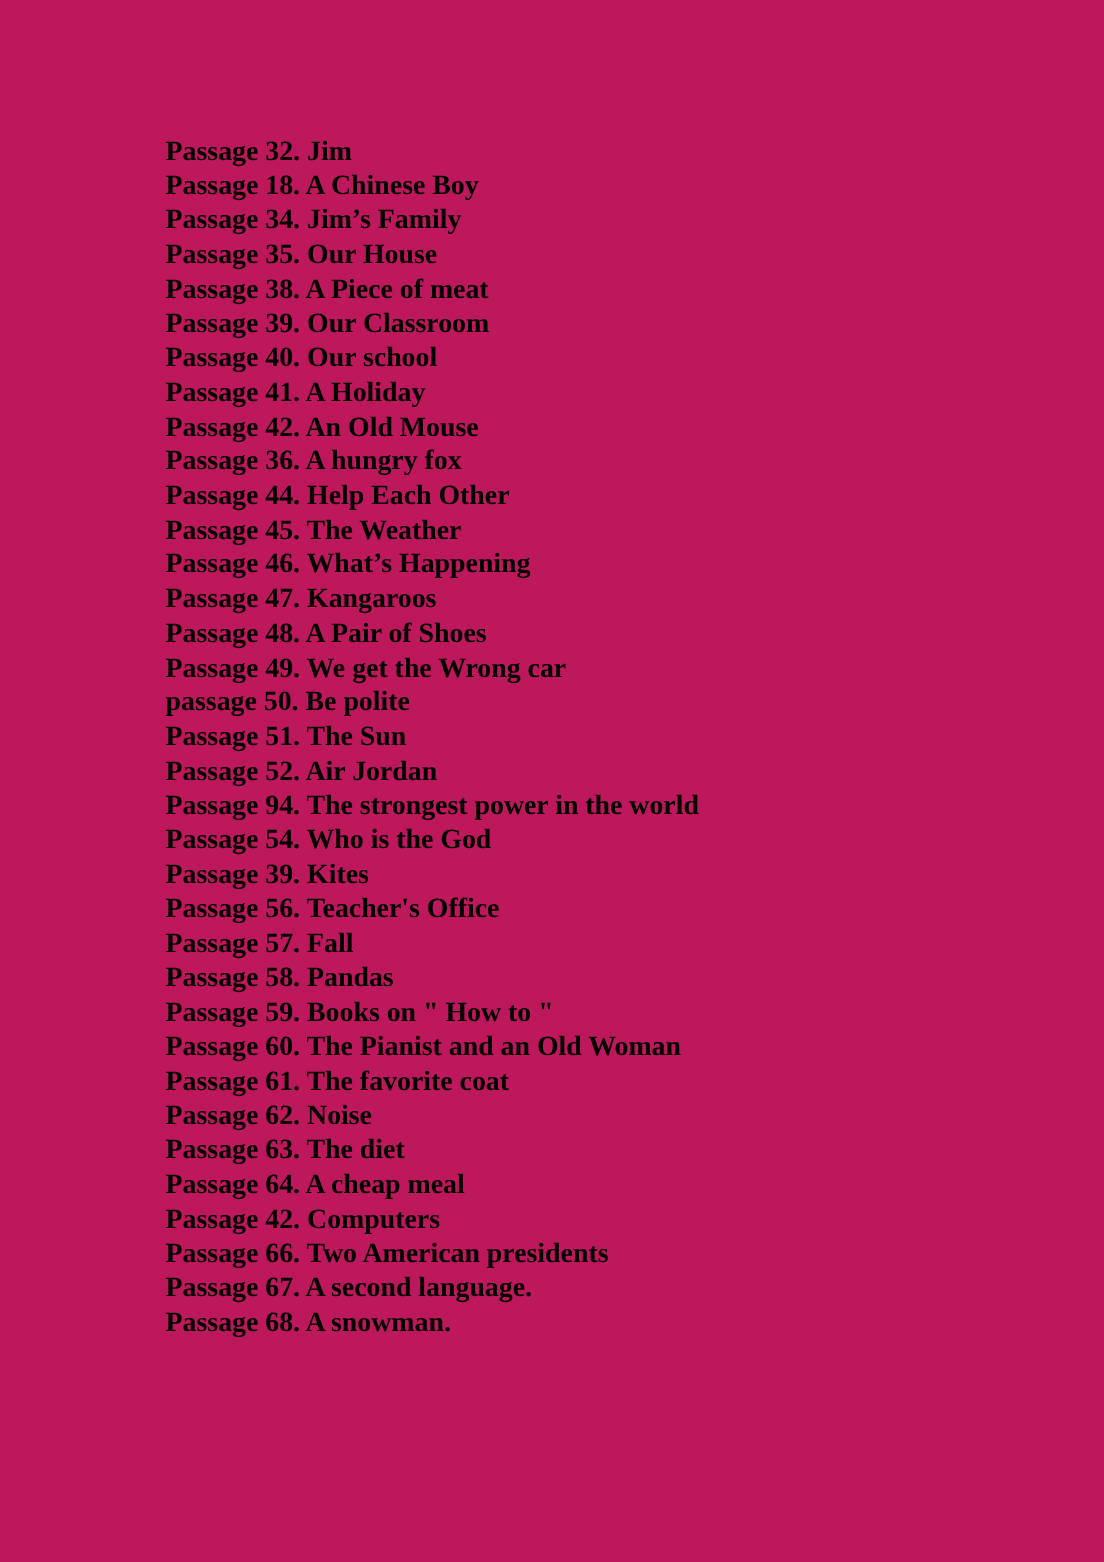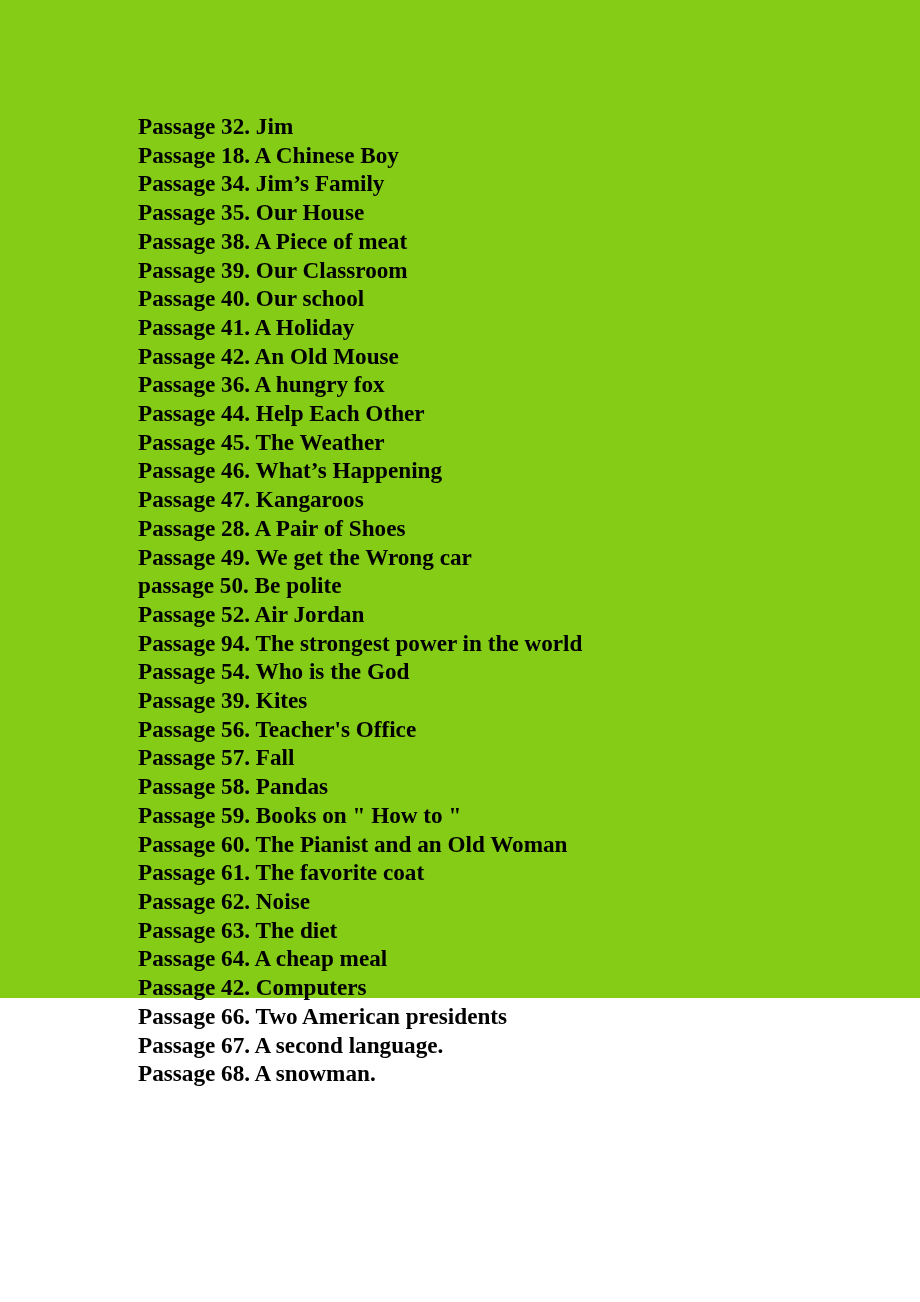--- a/index.html
+++ b/index.html
@@ -15,22 +15,22 @@
     overflow: hidden;
     font-family: "Liberation Serif", "DejaVu Serif", serif;
     color: #000000;
     -webkit-font-smoothing: antialiased;
   }
   .page {
     position: absolute;
     left: 0;
     top: 0;
     width: 920px;
-    height: 998px;
-    background: #84cc16;
+    height: 1302px;
+    background: #be185d;
   }
   .content-block {
     position: absolute;
     left: 138px;
     top: 112px;
     width: 740px;
   }
   .toc-line {
     font-size: 23.2px;
     font-weight: bold;
@@ -54,23 +54,24 @@
       <div class="toc-line">Passage 38. A Piece of meat</div>
       <div class="toc-line">Passage 39. Our Classroom</div>
       <div class="toc-line">Passage 40. Our school</div>
       <div class="toc-line">Passage 41. A Holiday</div>
       <div class="toc-line">Passage 42. An Old Mouse</div>
       <div class="toc-line">Passage 36. A hungry fox</div>
       <div class="toc-line">Passage 44. Help Each Other</div>
       <div class="toc-line">Passage 45. The Weather</div>
       <div class="toc-line">Passage 46. What’s Happening</div>
       <div class="toc-line">Passage 47. Kangaroos</div>
-      <div class="toc-line">Passage 28. A Pair of Shoes</div>
+      <div class="toc-line">Passage 48. A Pair of Shoes</div>
       <div class="toc-line">Passage 49. We get the Wrong car</div>
       <div class="toc-line">passage 50. Be polite</div>
+      <div class="toc-line">Passage 51. The Sun</div>
       <div class="toc-line">Passage 52. Air Jordan</div>
       <div class="toc-line">Passage 94. The strongest power in the world</div>
       <div class="toc-line">Passage 54. Who is the God</div>
       <div class="toc-line">Passage 39. Kites</div>
       <div class="toc-line">Passage 56. Teacher's Office</div>
       <div class="toc-line">Passage 57. Fall</div>
       <div class="toc-line">Passage 58. Pandas</div>
       <div class="toc-line">Passage 59. Books on " How to "</div>
       <div class="toc-line">Passage 60. The Pianist and an Old Woman</div>
       <div class="toc-line">Passage 61. The favorite coat</div>

